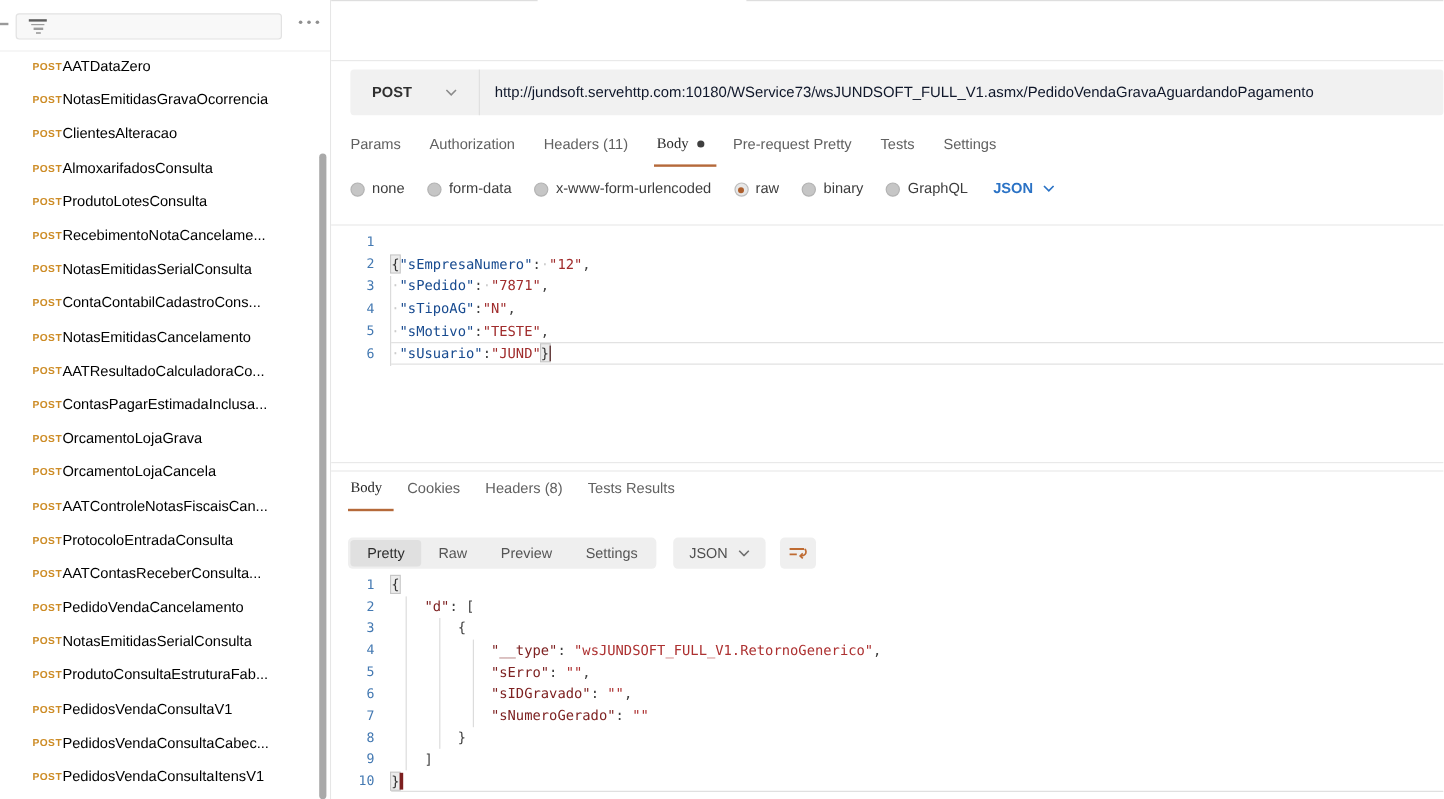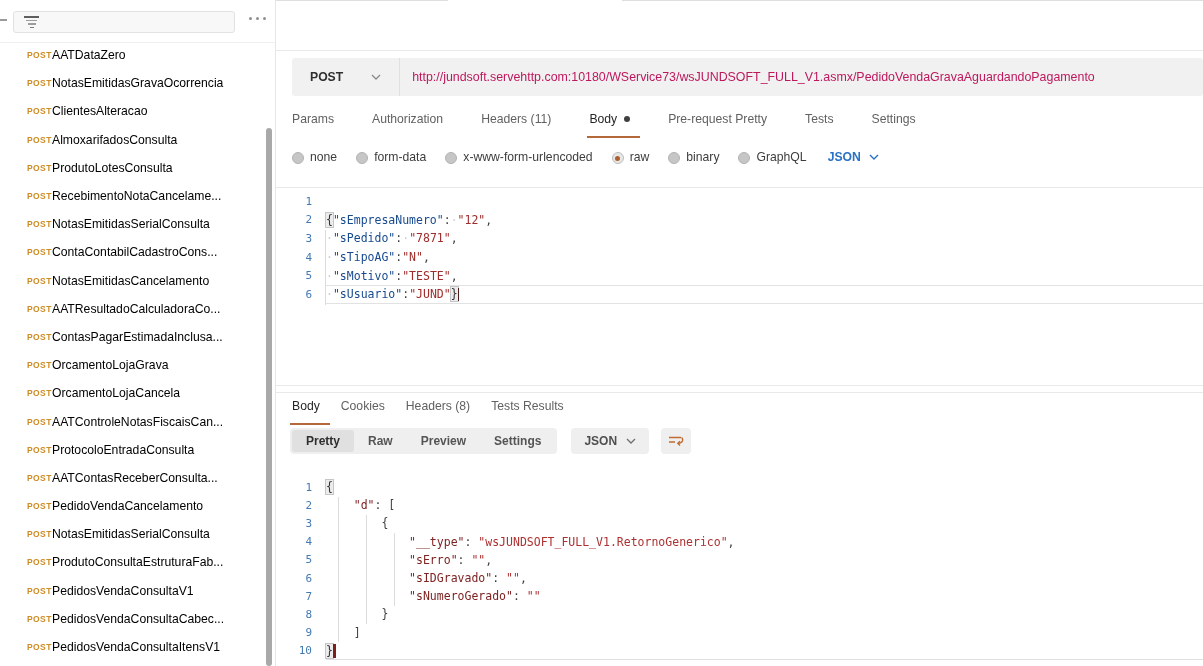--- a/index.html
+++ b/index.html
@@ -45,26 +45,26 @@
   .breadcrumb .sep { color:#8a8a8a; font-weight:400; padding:0 5px; }
   .breadcrumb .req { color:#262626; font-weight:600; }
   .bc-border { position:absolute; left:0; right:0; top:50px; height:1px; background:#e9e9e9; }
 
   .urlbar { position:absolute; left:16px; top:58px; right:0; height:38px;
             background:#f1f1f1; border-radius:3px; display:flex; align-items:center; }
   .method-select { display:flex; align-items:center; gap:28px; padding:0 18px; cursor:pointer;
                    height:100%; }
   .method-select .m { font-size:12.2px; font-weight:600; color:#2f2f2f; }
   .url-div { width:1px; height:38px; background:#e0e0e0; }
-  .url-text { font-size:12.4px; color:#be185d; padding-left:12px; white-space:nowrap; }
-
-  .req-tabs { position:absolute; left:16px; top:112px; display:flex; gap:38px; }
+  .url-text { font-size:12.4px; color:#0f172a; padding-left:12px; white-space:nowrap; }
+
+  .req-tabs { position:absolute; left:16px; top:112px; display:flex; gap:24px; }
   .rtab { font-size:12.2px; color:#616161; cursor:pointer; padding-bottom:12px; position:relative;
           display:flex; align-items:center; gap:7px; }
-  .rtab.active { color:#262626; }
+  .rtab.active { color:#262626;font-family:Liberation Serif, serif; }
   .rtab.active::after { content:""; position:absolute; left:-2px; right:-10px; bottom:0;
                         height:2px; background:#b5693a; }
   .bodydot { width:6px; height:6px; border-radius:50%; background:#3f3f3f; display:inline-block; }
 
   .modes { position:absolute; left:16px; top:150px; display:flex; align-items:center; }
   .mode { display:flex; align-items:flex-end; gap:6px; cursor:pointer; margin-right:19px; }
   .mode .lbl { font-size:12.2px; color:#3d3d3d; }
   .radio { width:12px; height:12px; border-radius:50%; background:#c6c6c6;
            border:1px solid #b3b3b3; flex:none; }
   .radio.sel { background:#e7e7e7; border:1px solid #bdbdbd; position:relative; }
@@ -86,21 +86,21 @@
   .cl.al-bottom .lc { box-shadow: inset 0 -1px 0 #e0e0e0; }
   .t-p { color:#3f3f3f; } .t-k { color:#174a8f; } .t-s { color:#a02c2c; }
   .t-rk { color:#7e2222; } .t-rs { color:#ad3131; } .t-w { color:#cccccc; }
   .t-bh { color:#333; background:#ececec; outline:1px solid #c6c6c6; }
   .t-cur { display:inline-block; width:1.5px; height:13px; background:#4d1c1c; }
   .t-cur2 { display:inline-block; width:3px; height:14px; background:#7c1f1f; }
   .guide { position:absolute; width:1px; background:#dcdcdc; }
 
   
   .resp-tabs { position:absolute; left:16px; top:399px; display:flex; gap:21px; }
-  .resp-toolbar { position:absolute; left:14px; top:428px; display:flex; align-items:flex-start;font-weight:bold; }
+  .resp-toolbar { position:absolute; left:14px; top:448px; display:flex; align-items:flex-start; }
   .seg { background:#efefef; border-radius:4px; display:flex; align-items:center;
          height:26px; padding:0 2px; }
   .seg .v { font-size:12px; color:#555; padding:0 14px; height:22px; line-height:22px;
             border-radius:3px; cursor:pointer; }
   .seg .v.sel { background:#e0e0e0; color:#2e2e2e; }
   .pill { background:#efefef; border-radius:4px; height:26px; display:flex; align-items:center;
           gap:9px; padding:0 13px; margin-left:14px; cursor:pointer; }
   .pill .j { font-size:12px; color:#4f4f4f; }
   .iconpill { background:#efefef; border-radius:4px; height:26px; width:30px; margin-left:12px;
               display:flex; align-items:center; justify-content:center; cursor:pointer; }

